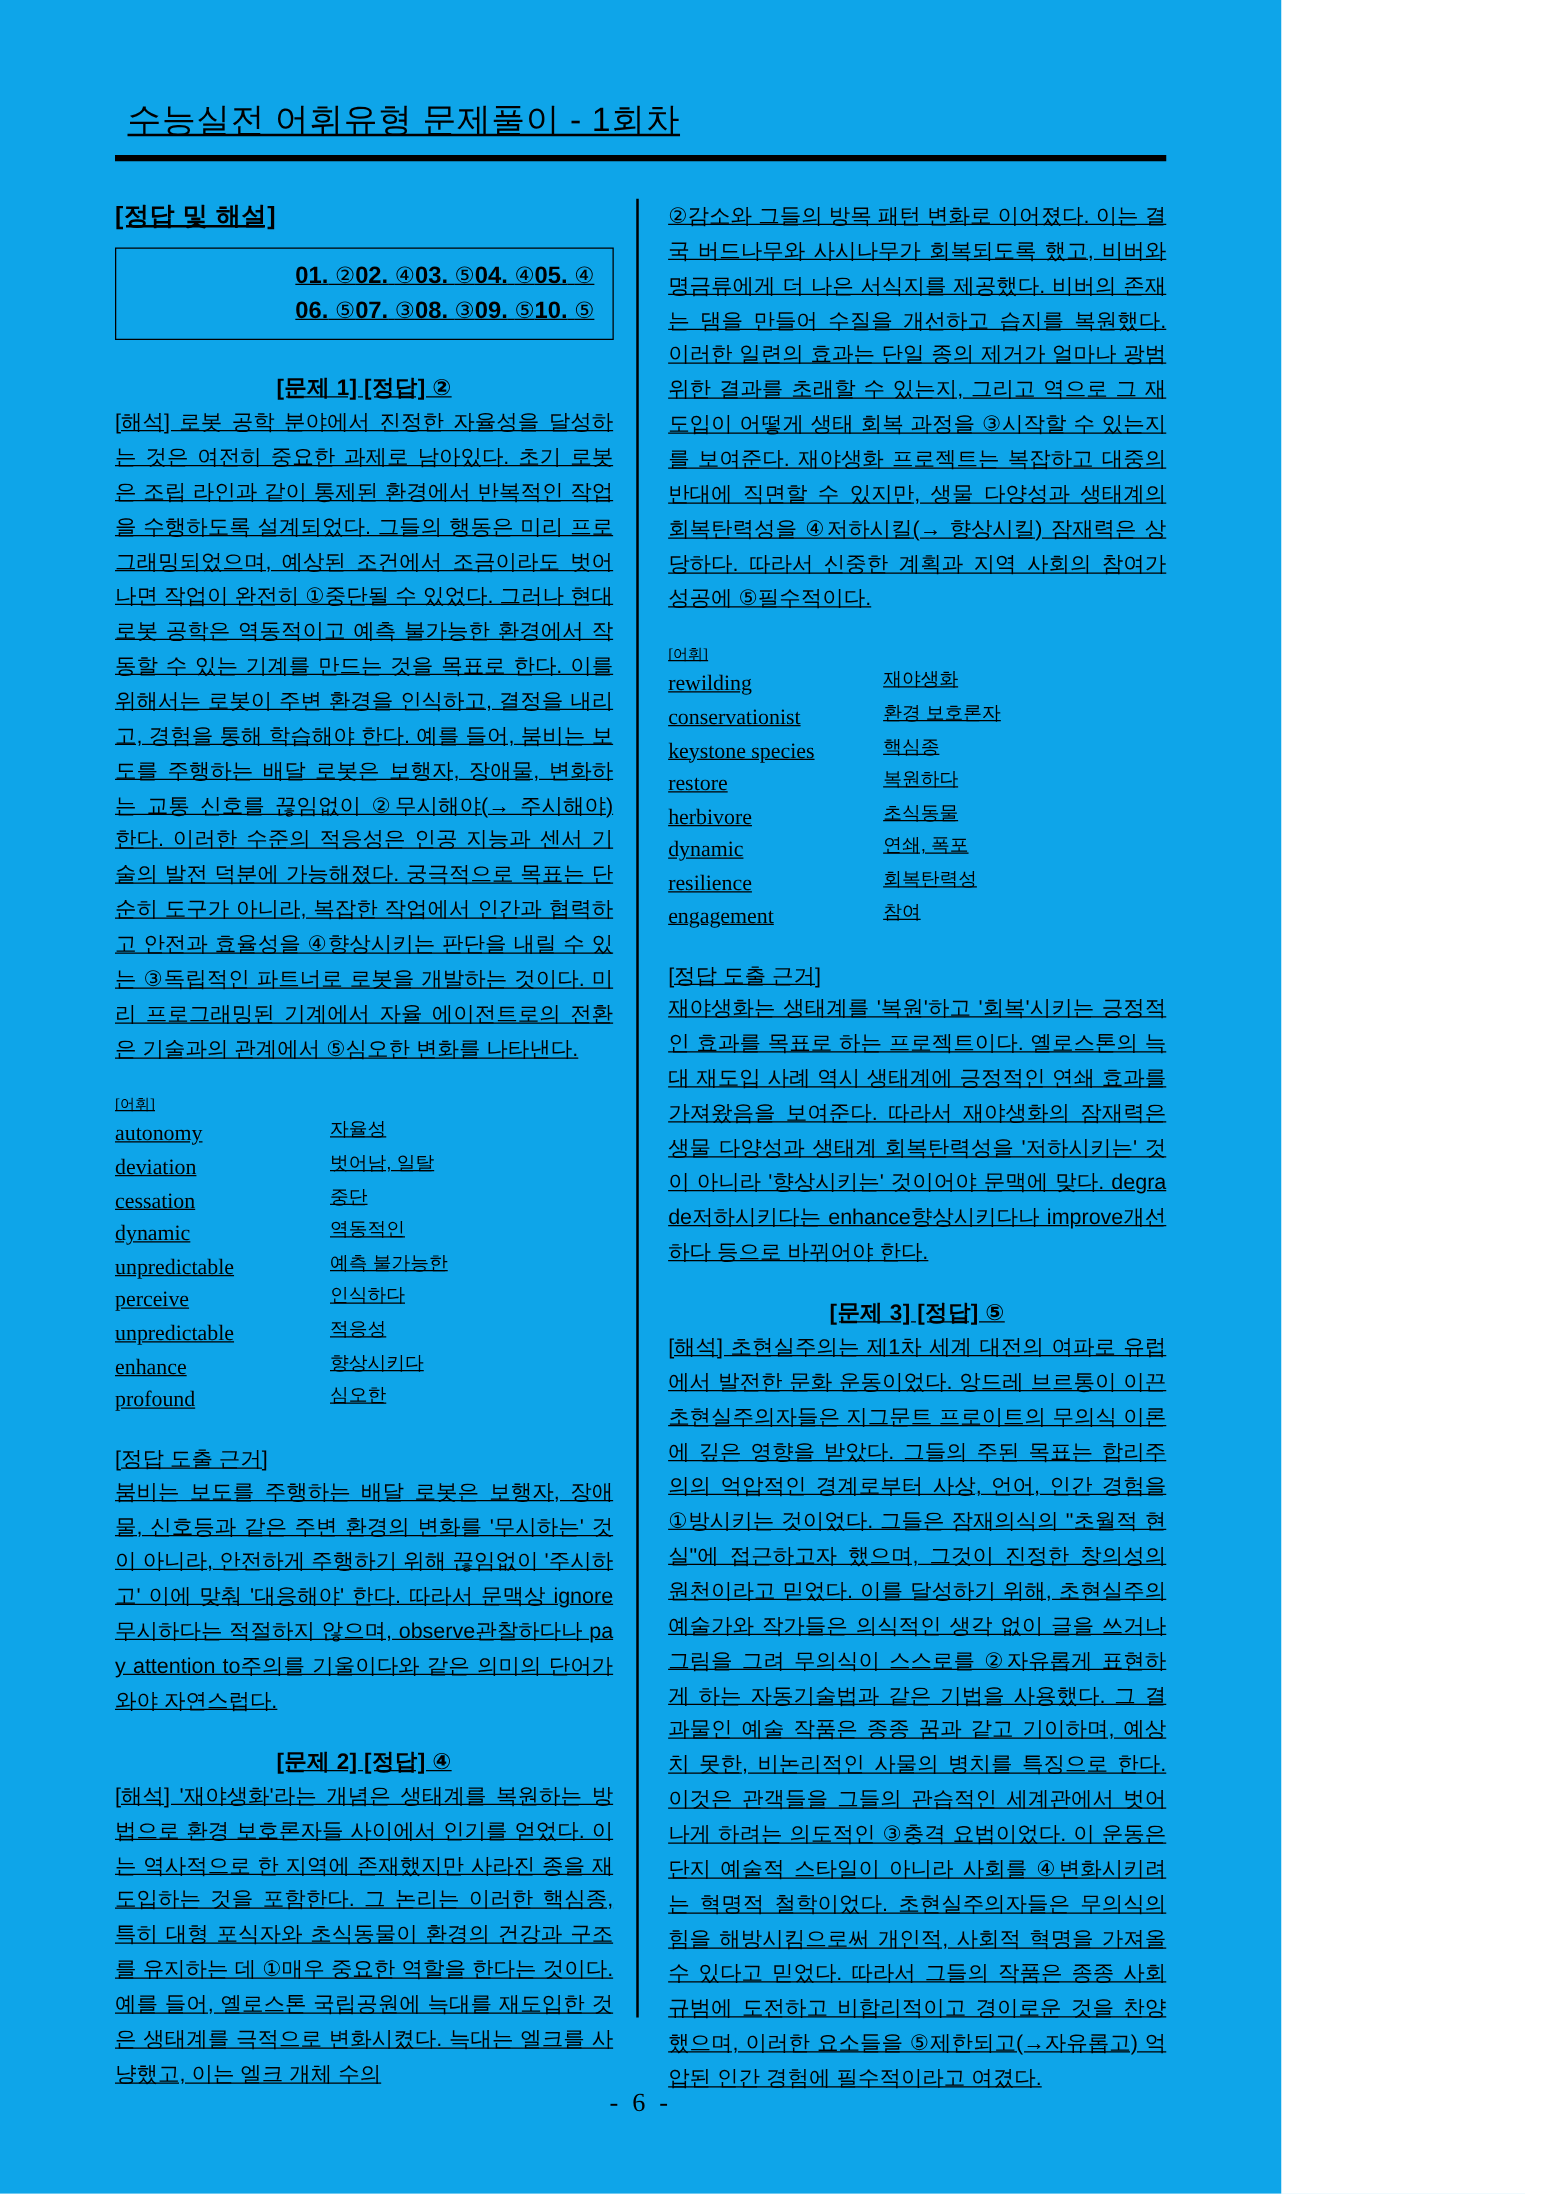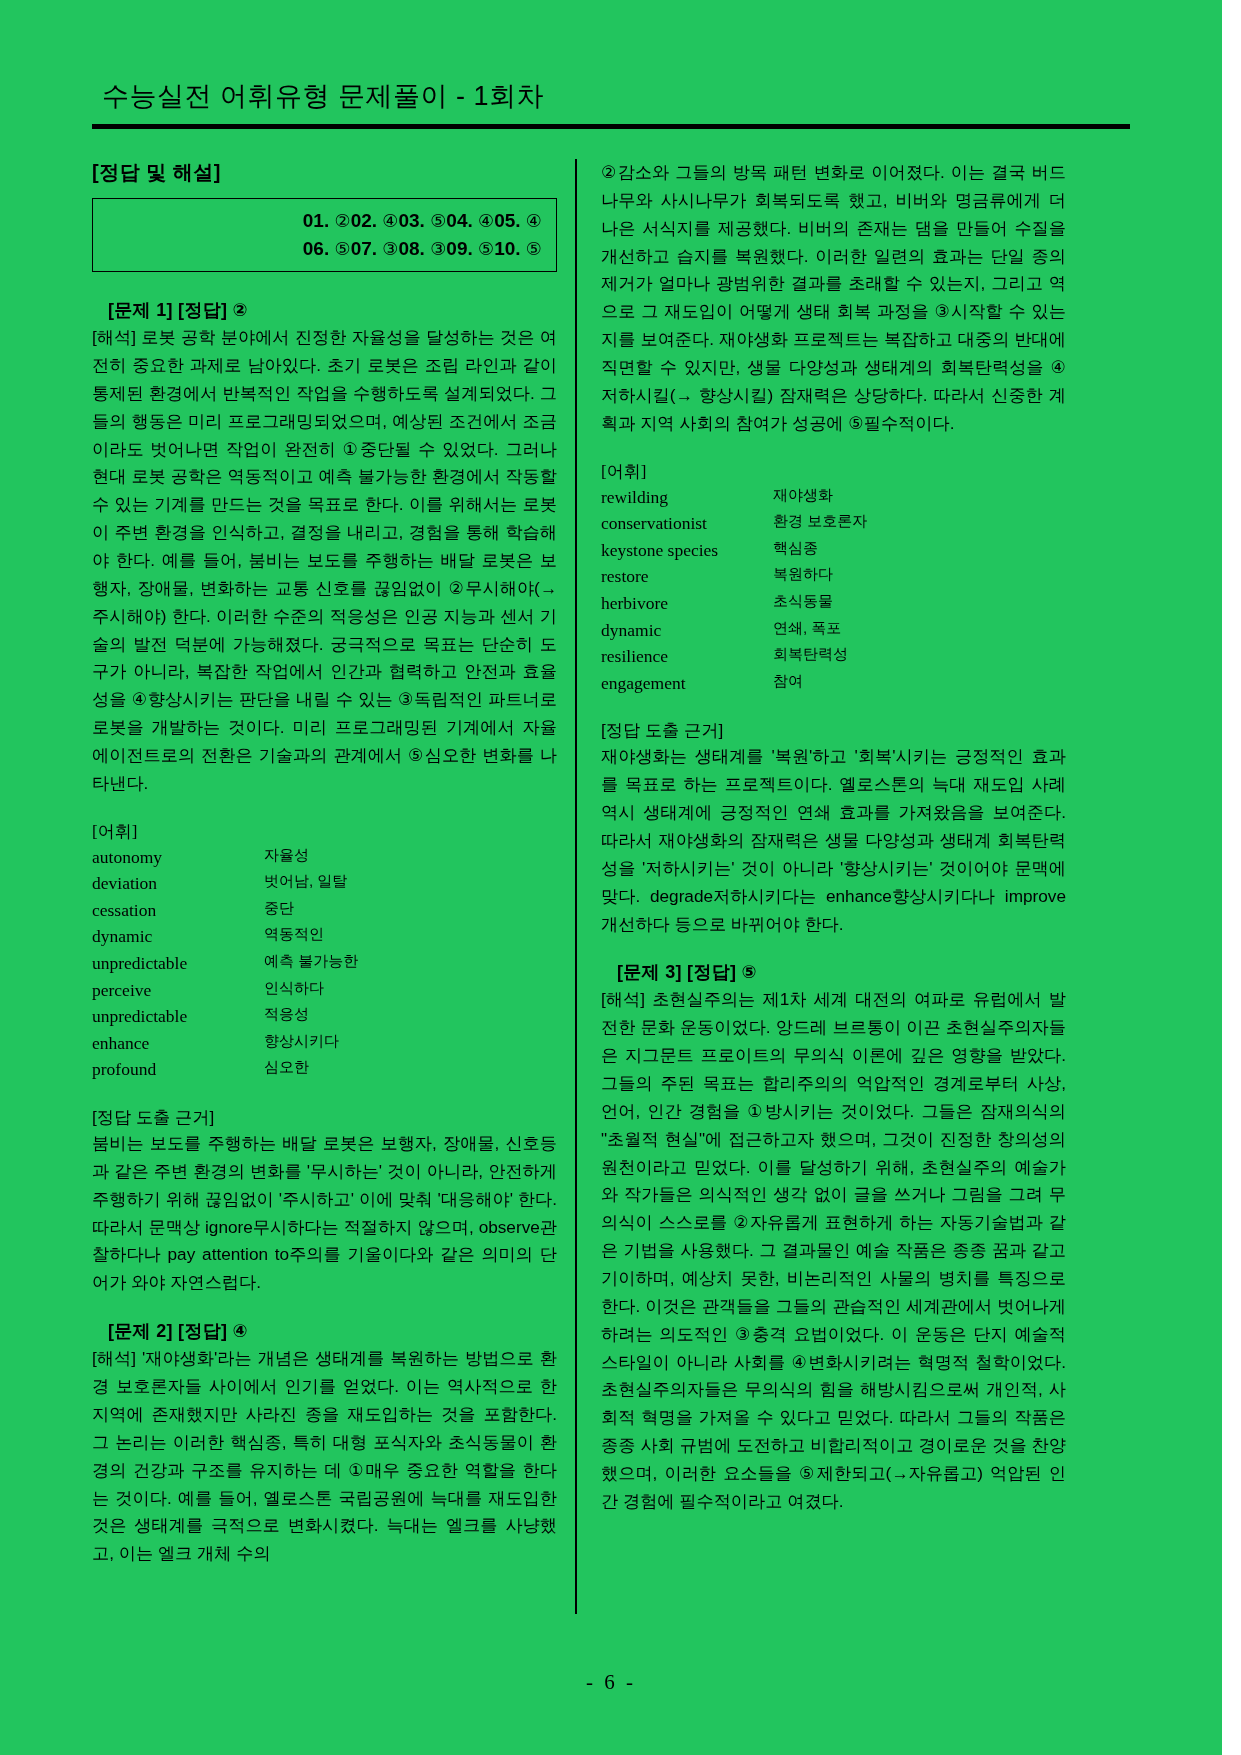--- a/index.html
+++ b/index.html
@@ -2,27 +2,28 @@
 <html><head>
 <meta charset="utf-8">
 <style>
   html, body {
     margin: 0;
     padding: 0;
     background: #ffffff;
   }
   .page {
     position: relative;
-    width: 1222px;
+    width: 1025px;
     height: 1755px;
-    background: #22c55e;
+    background: #0ea5e9;
     box-sizing: border-box;
     padding: 78px 92px 0 92px;
     font-family: "Liberation Serif", "DejaVu Serif", serif;
     color: #000000;
+    text-decoration: underline;
   }
   
   .doc-title {
     font-family: "Liberation Sans", "DejaVu Sans", sans-serif;
     font-size: 27px;
     letter-spacing: 0.5px;
     font-weight: 400;
     margin: 0 0 10px 10px;
     white-space: nowrap;
   }
@@ -78,37 +79,38 @@
   .answer-cell .circ {
     font-weight: normal;
     font-family: "DejaVu Sans", sans-serif;
     font-size: 18px;
   }
 
   h3.q-head {
     font-family: "Liberation Sans", "DejaVu Sans", sans-serif;
     font-size: 18px;
     font-weight: bold;
-    margin: 0 0 2px 16px;
+    margin: 0 0 2px 0;
     letter-spacing: 0.3px;
+    text-align: center;
   }
   .para {
     font-family: "Liberation Sans", "DejaVu Sans", sans-serif;
     font-size: 17.2px;
     line-height: 1.62;
     text-align: justify;
     text-justify: inter-ideograph;
     margin: 0 0 0 0;
     word-break: break-all;
   }
   .gap { height: 22px; }
 
   .vocab-head {
     font-family: "Liberation Serif", "DejaVu Serif", serif;
-    font-size: 17px;
+    font-size: 12px;
     margin: 0 0 1px 0;
   }
   .vocab-table {
     border-collapse: collapse;
     width: 100%;
     font-family: "Liberation Serif", "DejaVu Serif", serif;
     font-size: 17.5px;
     line-height: 1.52;
   }
   .vocab-table td {

